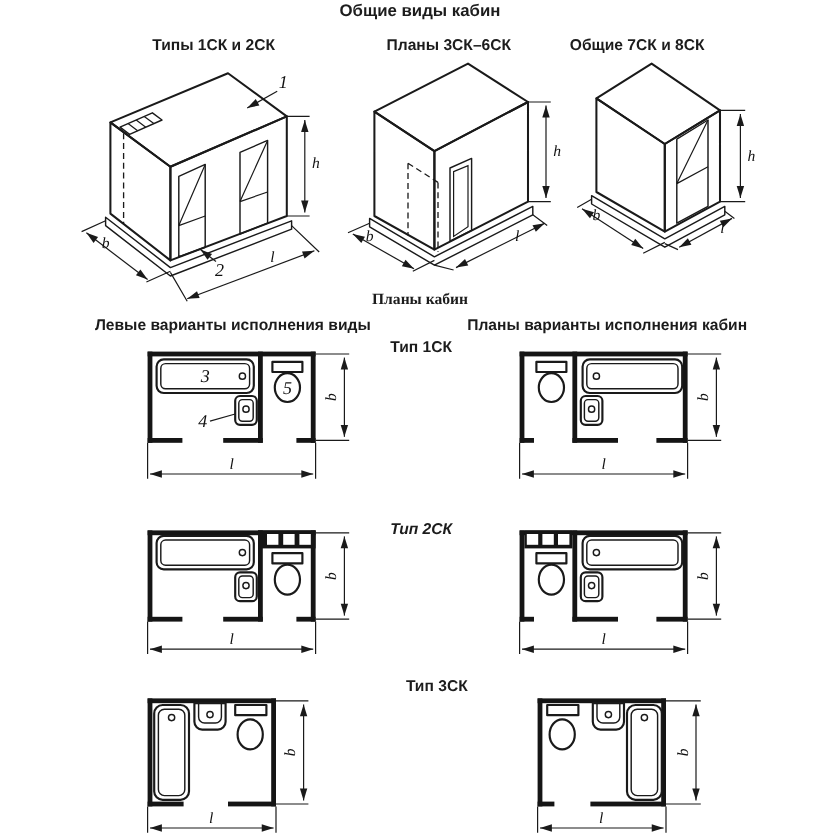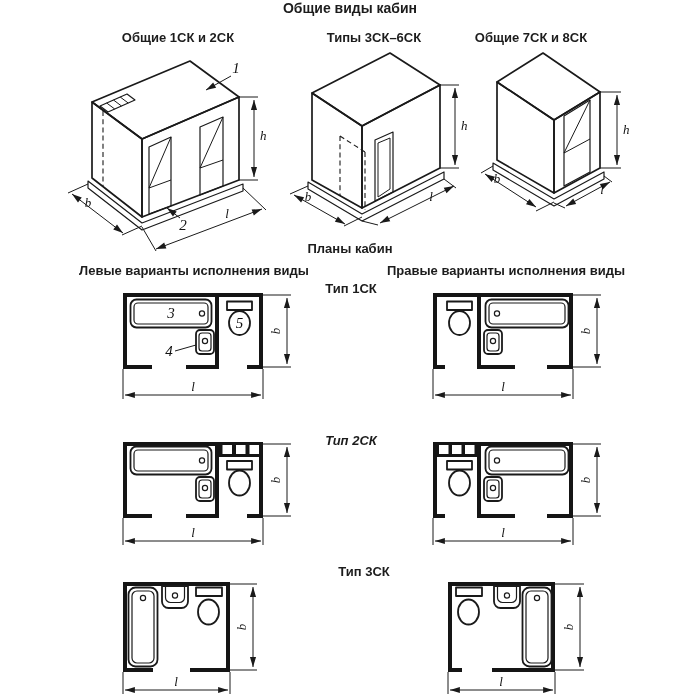--- a/index.html
+++ b/index.html
@@ -34,26 +34,26 @@
     <marker id="ae" viewBox="0 0 10 7" refX="9.5" refY="3.5" markerWidth="11" markerHeight="8" orient="auto" markerUnits="userSpaceOnUse">
       <path d="M9.5,3.5 L0.5,0.7 L0.5,6.3 Z" fill="#1a1a1a"></path>
     </marker>
     <marker id="as" viewBox="0 0 10 7" refX="0.5" refY="3.5" markerWidth="11" markerHeight="8" orient="auto" markerUnits="userSpaceOnUse">
       <path d="M0.5,3.5 L9.5,0.7 L9.5,6.3 Z" fill="#1a1a1a"></path>
     </marker>
   </defs>
 </svg>
 
 <div class="lbl lbl-main" style="left:0;right:0;top:2;">Общие виды кабин</div>
-<div class="lbl lbl-sec" style="left:78px;width:200px;top:30px;">Общие 1СК и 2СК</div>
-<div class="lbl lbl-sec" style="left:274px;width:200px;top:30px;">Типы 3СК–6СК</div>
+<div class="lbl lbl-sec" style="left:78px;width:200px;top:30px;">Типы 1СК и 2СК</div>
+<div class="lbl lbl-sec" style="left:274px;width:200px;top:30px;">Планы 3СК–6СК</div>
 <div class="lbl lbl-sec" style="left:431px;width:200px;top:30px;">Общие 7СК и 8СК</div>
-<div class="lbl lbl-sec" style="left:250px;width:200px;top:241px;">Планы кабин</div>
+<div class="lbl lbl-sec" style="left:250px;width:200px;top:241px;font-family:Liberation Serif, serif;">Планы кабин</div>
 <div class="lbl lbl-col" style="left:44px;width:300px;top:263px;">Левые варианты исполнения виды</div>
-<div class="lbl lbl-col" style="left:356px;width:300px;top:263px;">Правые варианты исполнения виды</div>
+<div class="lbl lbl-col" style="left:356px;width:300px;top:263px;">Планы варианты исполнения кабин</div>
 <div class="lbl lbl-type" style="left:251px;width:200px;top:281px;">Тип 1СК</div>
 <div class="lbl lbl-type" style="left:251px;width:200px;top:433px;font-style:italic;">Тип 2СК</div>
 <div class="lbl lbl-type" style="left:264px;width:200px;top:564px;">Тип 3СК</div>
 
 <svg class="draw" style="left:55px;top:48px" width="235" height="205" viewBox="0 0 235 205">
   <g>
     <path class="ln" d="M37,54 L135,13 L184,49 L87,91 Z"></path>
     <path class="ln" d="M37,54 L87,91 L87,169 L37,130 Z"></path>
     <path class="ln" d="M87,91 L184,49 L184,132 L87,169 Z"></path>
     <path class="md" d="M33,133 L87,175 L188,136 L188,143 L87,182 L33,140 Z"></path>

